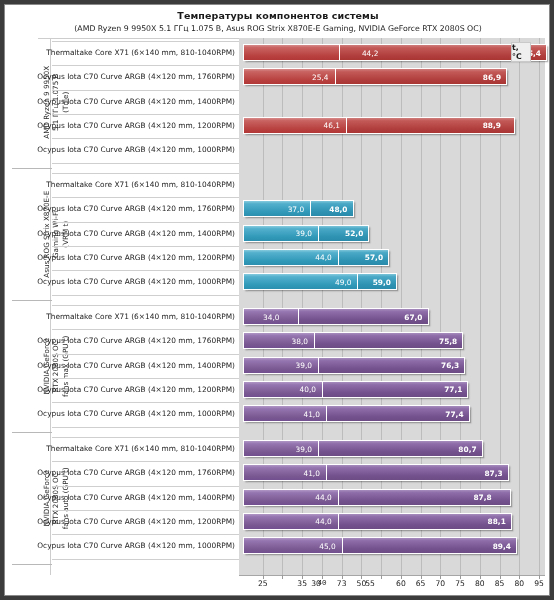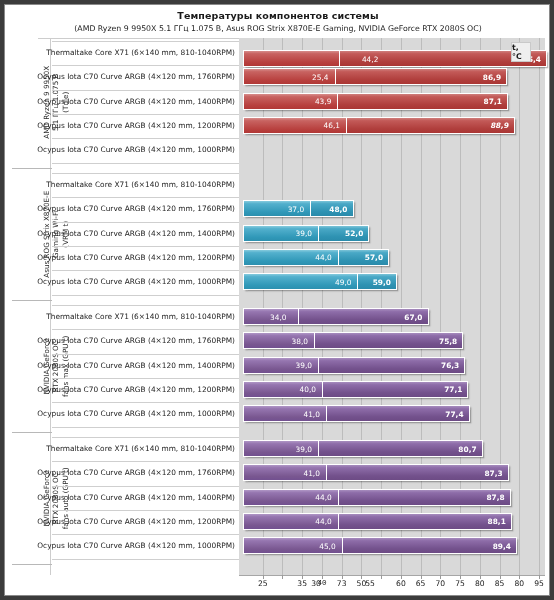--- a/index.html
+++ b/index.html
@@ -222,39 +222,34 @@
         <div class="vgrid major" style="left: 122.421px;"></div>
         <div class="vgrid major" style="left: 142.158px;"></div>
         <div class="vgrid major" style="left: 161.895px;"></div>
         <div class="vgrid major" style="left: 181.632px;"></div>
         <div class="vgrid major" style="left: 201.368px;"></div>
         <div class="vgrid major" style="left: 221.105px;"></div>
         <div class="vgrid major" style="left: 240.842px;"></div>
         <div class="vgrid major" style="left: 260.579px;"></div>
         <div class="vgrid major" style="left: 280.316px;"></div>
         <div class="vgrid major" style="left: 300.053px;"></div>
-        <div class="bar c-red" style="left: 4px; top: 6px; width: 304px; margin-top: 6px;">
+        <div class="bar c-red" style="left: 4px; top: 6px; width: 304px;">
           <div class="inner" style="width: 95.5263px;"></div>
           <div class="v1" style="right: 167.632px;">44,2</div>
           <div class="v2" style="right: 5px;">85,4</div>
         </div>
         <div class="bar c-red" style="left: 4px; top: 30.3px; width: 264.079px;">
           <div class="inner" style="width: 91.5789px;"></div>
           <div class="v1" style="right: 177.5px;">25,4</div>
           <div class="v2" style="right: 5px;">86,9</div>
         </div>
-        <div class="bar c-red" style="left: 4px; top: 54.6px; width: 264.868px;">
-          <div class="inner" style="width: 94.3421px;"></div>
-          <div class="v1" style="right: 175.526px;">43,9</div>
-          <div class="v2" style="right: 5px;">87,1</div>
-        </div>
         <div class="bar c-red" style="left: 4px; top: 78.9px; width: 271.974px;">
           <div class="inner" style="width: 103.026px;"></div>
           <div class="v1" style="right: 173.947px;">46,1</div>
-          <div class="v2" style="right: 5px; font-style: italic;">88,9</div>
+          <div class="v2" style="right: 13px;">88,9</div>
         </div>
         <div class="bar c-teal" style="left: 4px; top: 162.3px; width: 110.526px;">
           <div class="inner" style="width: 67.1053px;"></div>
           <div class="v1" style="right: 48.4211px;">37,0</div>
           <div class="v2" style="right: 5px;">48,0</div>
         </div>
         <div class="bar c-teal" style="left: 4px; top: 186.6px; width: 126.316px;">
           <div class="inner" style="width: 75px;"></div>
           <div class="v1" style="right: 56.3158px;">39,0</div>
           <div class="v2" style="right: 5px;">52,0</div>
@@ -264,21 +259,21 @@
           <div class="v1" style="right: 56.3158px;">44,0</div>
           <div class="v2" style="right: 5px;">57,0</div>
         </div>
         <div class="bar c-teal" style="left: 4px; top: 235.2px; width: 153.947px;">
           <div class="inner" style="width: 114.474px;"></div>
           <div class="v1" style="right: 44.4737px;">49,0</div>
           <div class="v2" style="right: 5px;">59,0</div>
         </div>
         <div class="bar c-purple" style="left: 4px; top: 270px; width: 185.526px;">
           <div class="inner" style="width: 55.2632px;"></div>
-          <div class="v1" style="right: 141px;">34,0</div>
+          <div class="v1" style="right: 148px;">34,0</div>
           <div class="v2" style="right: 5px;">67,0</div>
         </div>
         <div class="bar c-purple" style="left: 4px; top: 294.3px; width: 220.263px;">
           <div class="inner" style="width: 71.0526px;"></div>
           <div class="v1" style="right: 154.211px;">38,0</div>
           <div class="v2" style="right: 5px;">75,8</div>
         </div>
         <div class="bar c-purple" style="left: 4px; top: 318.6px; width: 222.237px;">
           <div class="inner" style="width: 75px;"></div>
           <div class="v1" style="right: 152.237px;">39,0</div>
@@ -300,21 +295,21 @@
           <div class="v2" style="right: 5px;">80,7</div>
         </div>
         <div class="bar c-purple" style="left: 4px; top: 426.3px; width: 265.658px;">
           <div class="inner" style="width: 82.8947px;"></div>
           <div class="v1" style="right: 187.763px;">41,0</div>
           <div class="v2" style="right: 5px;">87,3</div>
         </div>
         <div class="bar c-purple" style="left: 4px; top: 450.6px; width: 267.632px;">
           <div class="inner" style="width: 94.7368px;"></div>
           <div class="v1" style="right: 177.895px;">44,0</div>
-          <div class="v2" style="right: 5px; text-align: right;">87,8</div>
+          <div class="v2" style="right: 18px; text-align: right;">87,8</div>
         </div>
         <div class="bar c-purple" style="left: 4px; top: 474.9px; width: 268.816px;">
           <div class="inner" style="width: 94.7368px;"></div>
           <div class="v1" style="right: 179.079px;">44,0</div>
           <div class="v2" style="right: 5px;">88,1</div>
         </div>
         <div class="bar c-purple" style="left: 4px; top: 499.2px; width: 273.947px;">
           <div class="inner" style="width: 98.6842px;"></div>
           <div class="v1" style="right: 180.263px; text-align: center;">45,0</div>
           <div class="v2" style="right: 5px;">89,4</div>

